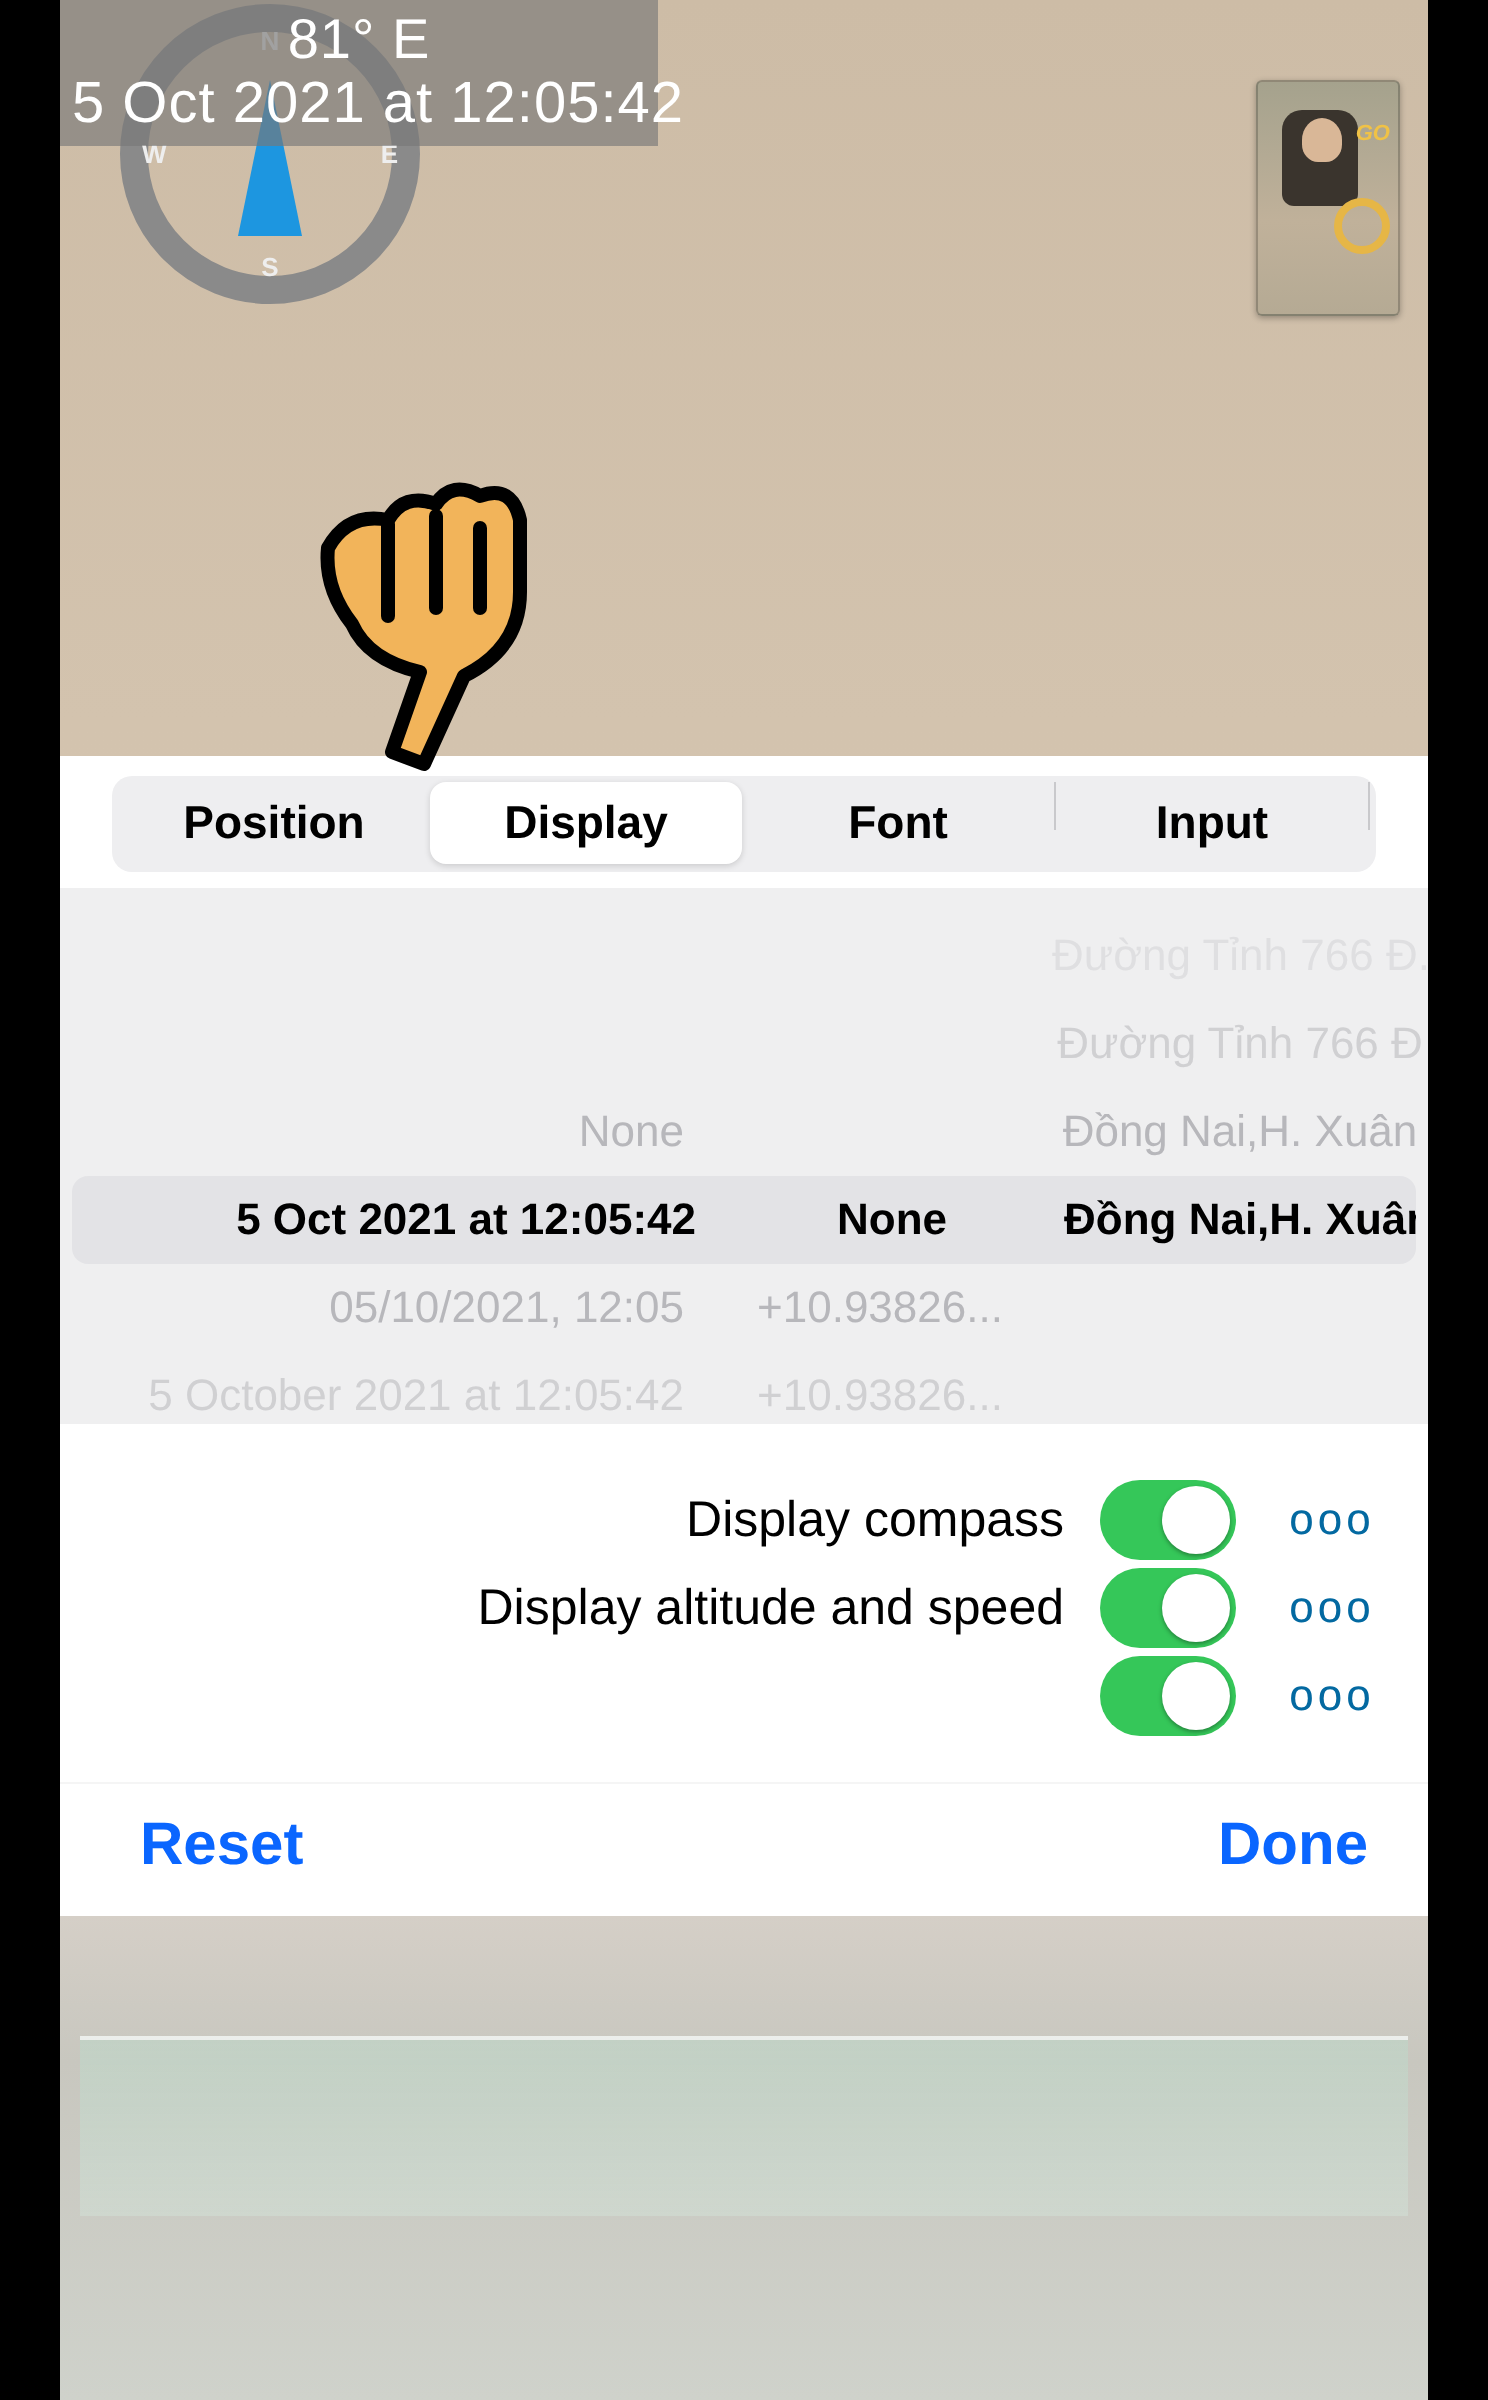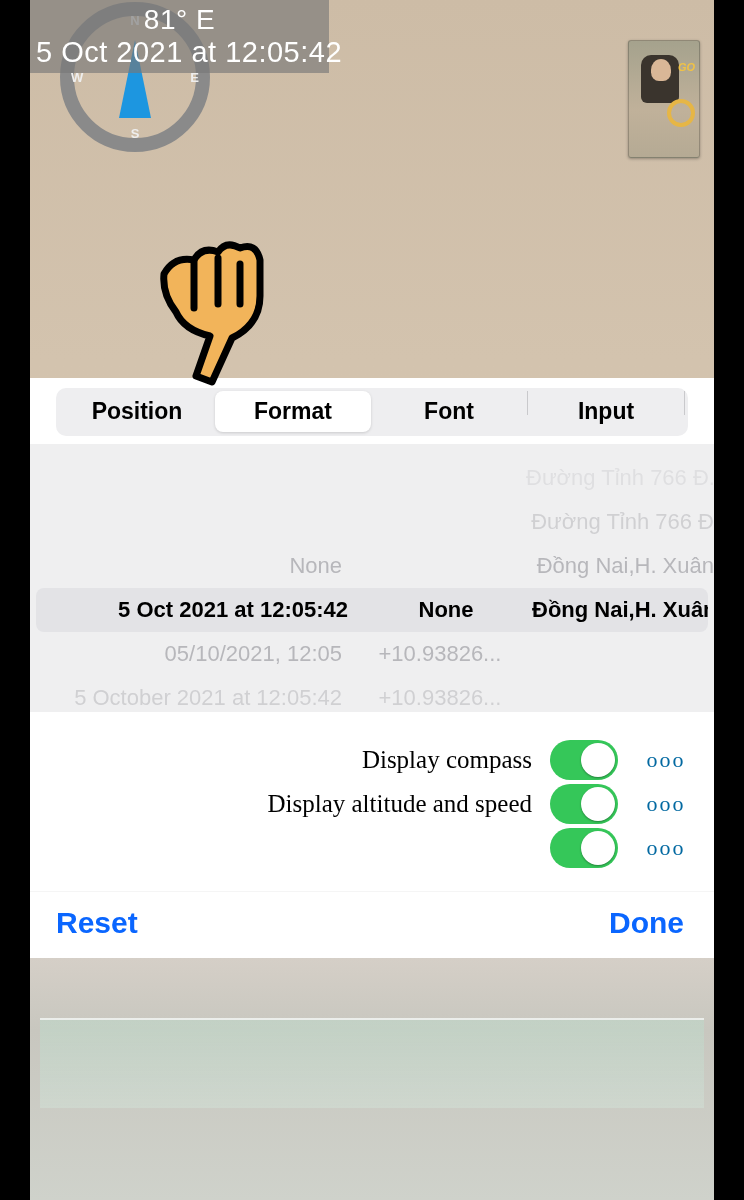--- a/index.html
+++ b/index.html
@@ -160,41 +160,40 @@
     display: flex;
     align-items: center;
     height: 44px;
     font-size: 22px;
     color: #b7b7bb;
     white-space: nowrap;
   }
   .picker-row > div { overflow: hidden; text-overflow: clip; }
   .col-a { width: 330px; text-align: right; padding-right: 18px; }
   .col-b { width: 160px; text-align: center; }
-  .col-c { flex:1; text-align: right; padding-left: 6px; }
+  .col-c { flex:1; text-align: center; padding-left: 6px; }
   .picker-row.sel {
     color: #000;
     font-weight: 600;
     background: #e3e3e6;
     border-radius: 8px;
     margin: 0 6px;
   }
   .picker-row.sel .col-a,
   .picker-row.sel .col-b,
   .picker-row.sel .col-c { color:#000; }
   .picker-row.faded { opacity:0.55; }
   .picker-row.faint { opacity:0.28; }
 
   
   .toggles {
     padding: 28px 18px 8px 18px;
     display: flex;
     flex-direction: column;
     gap: 4px;
-    font-family: Liberation Serif, serif;
   }
   .trow {
     display: flex;
     align-items: center;
     justify-content: flex-end;
     gap: 18px;
   }
   .trow .tlabel {
     font-size: 25px;
     color: #000;
@@ -224,21 +223,21 @@
     text-align:center;
     cursor:pointer;
   }
 
   
   .footer {
     margin-top: auto;
     display: flex;
     justify-content: space-between;
     align-items: center;
-    padding: 14px 30px 18px 26px;
+    padding: 14px 30px 18px 40px;
     background: #fff;
     border-top: 1px solid rgba(0,0,0,0.04);
   }
   .footer .btn {
     font-size: 30px;
     font-weight: 600;
     cursor: pointer;
   }
   .reset { color: #0a66ff; }
   .done  { color: #0a66ff; font-weight:700; }
@@ -305,21 +304,21 @@
         <line x1="90" y1="20" x2="90" y2="66"></line>
         <line x1="112" y1="26" x2="112" y2="66"></line>
       </g>
     </svg>
   </div>
 
   <div class="sheet">
 
     <div class="tabs">
       <div class="tab">Position</div>
-      <div class="tab selected">Format</div>
+      <div class="tab selected">Display</div>
       <div class="tab">Font</div>
       <div class="tab-divider"></div>
       <div class="tab">Input</div>
       <div class="tab-divider"></div>
     </div>
 
     <div class="picker">
       <div class="picker-rows">
         <div class="picker-row faint" style="margin-top:12px">
           <div class="col-a"></div>

